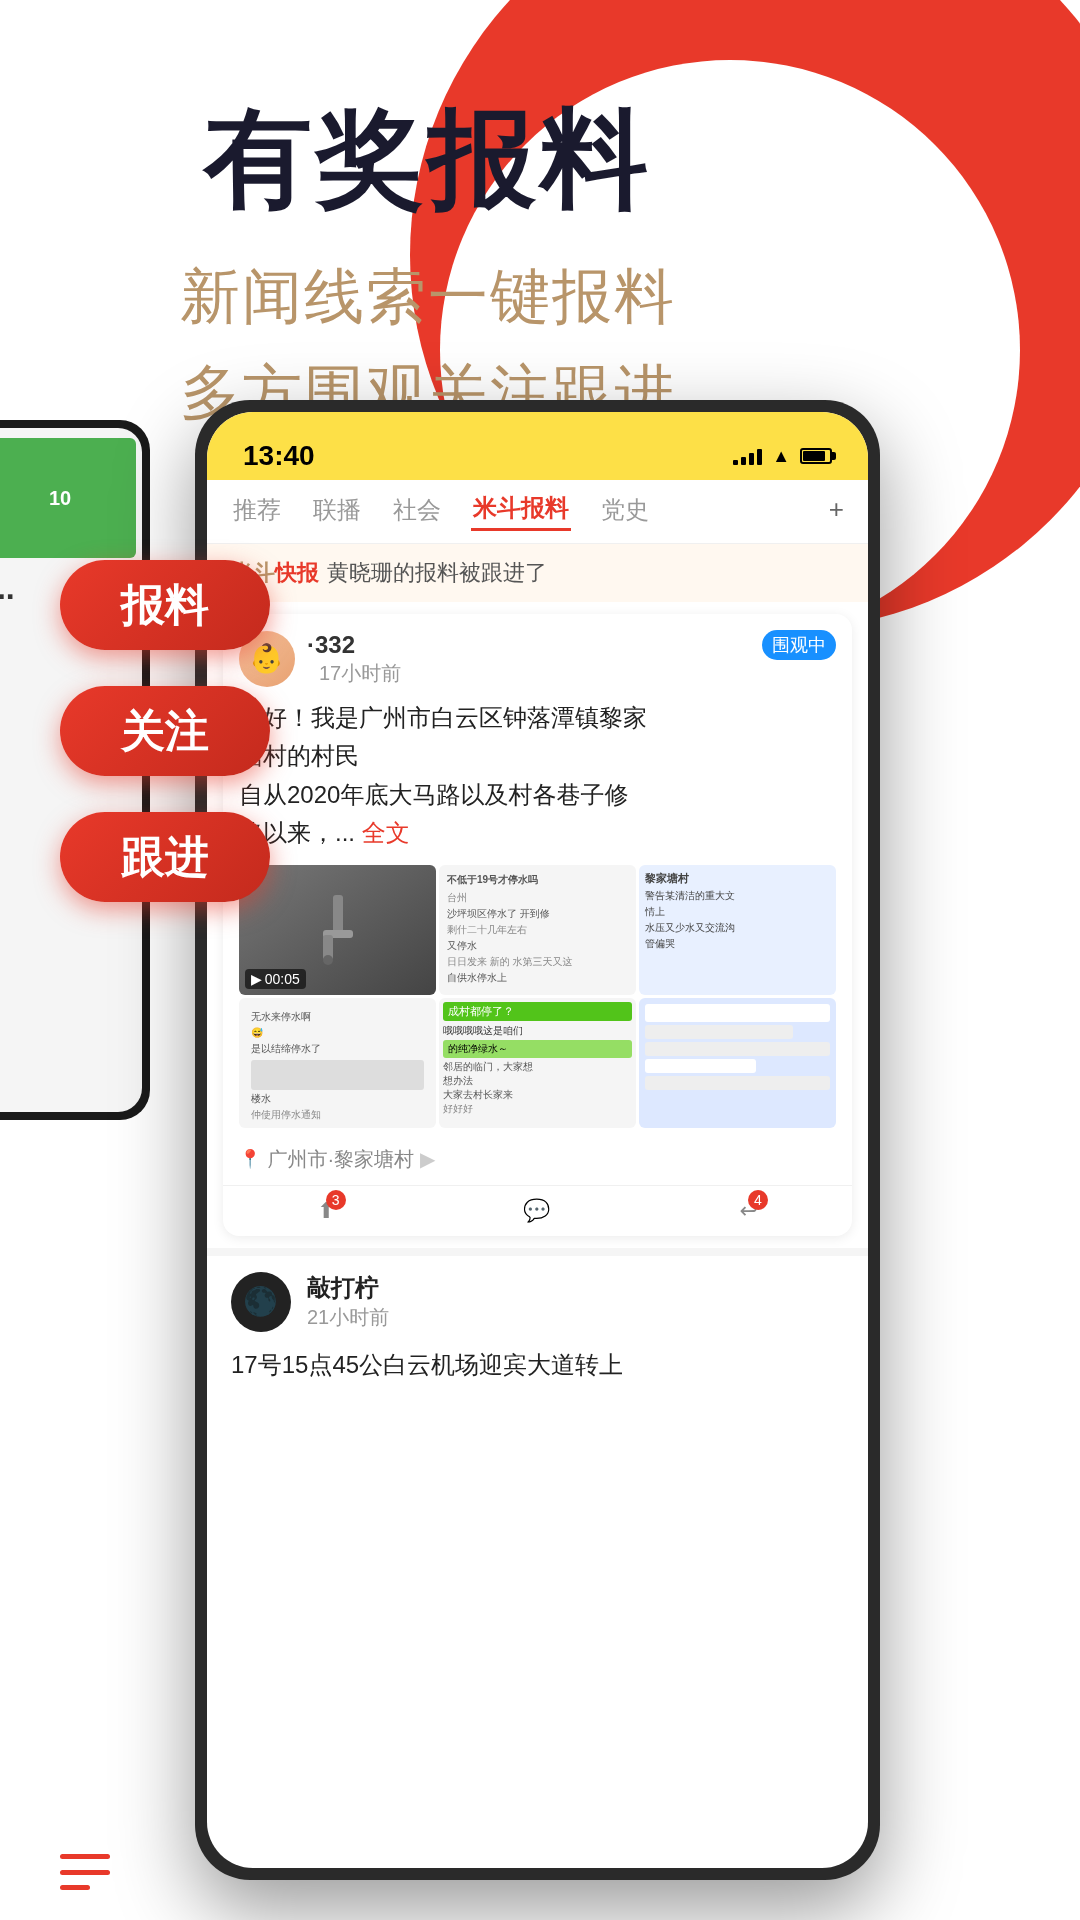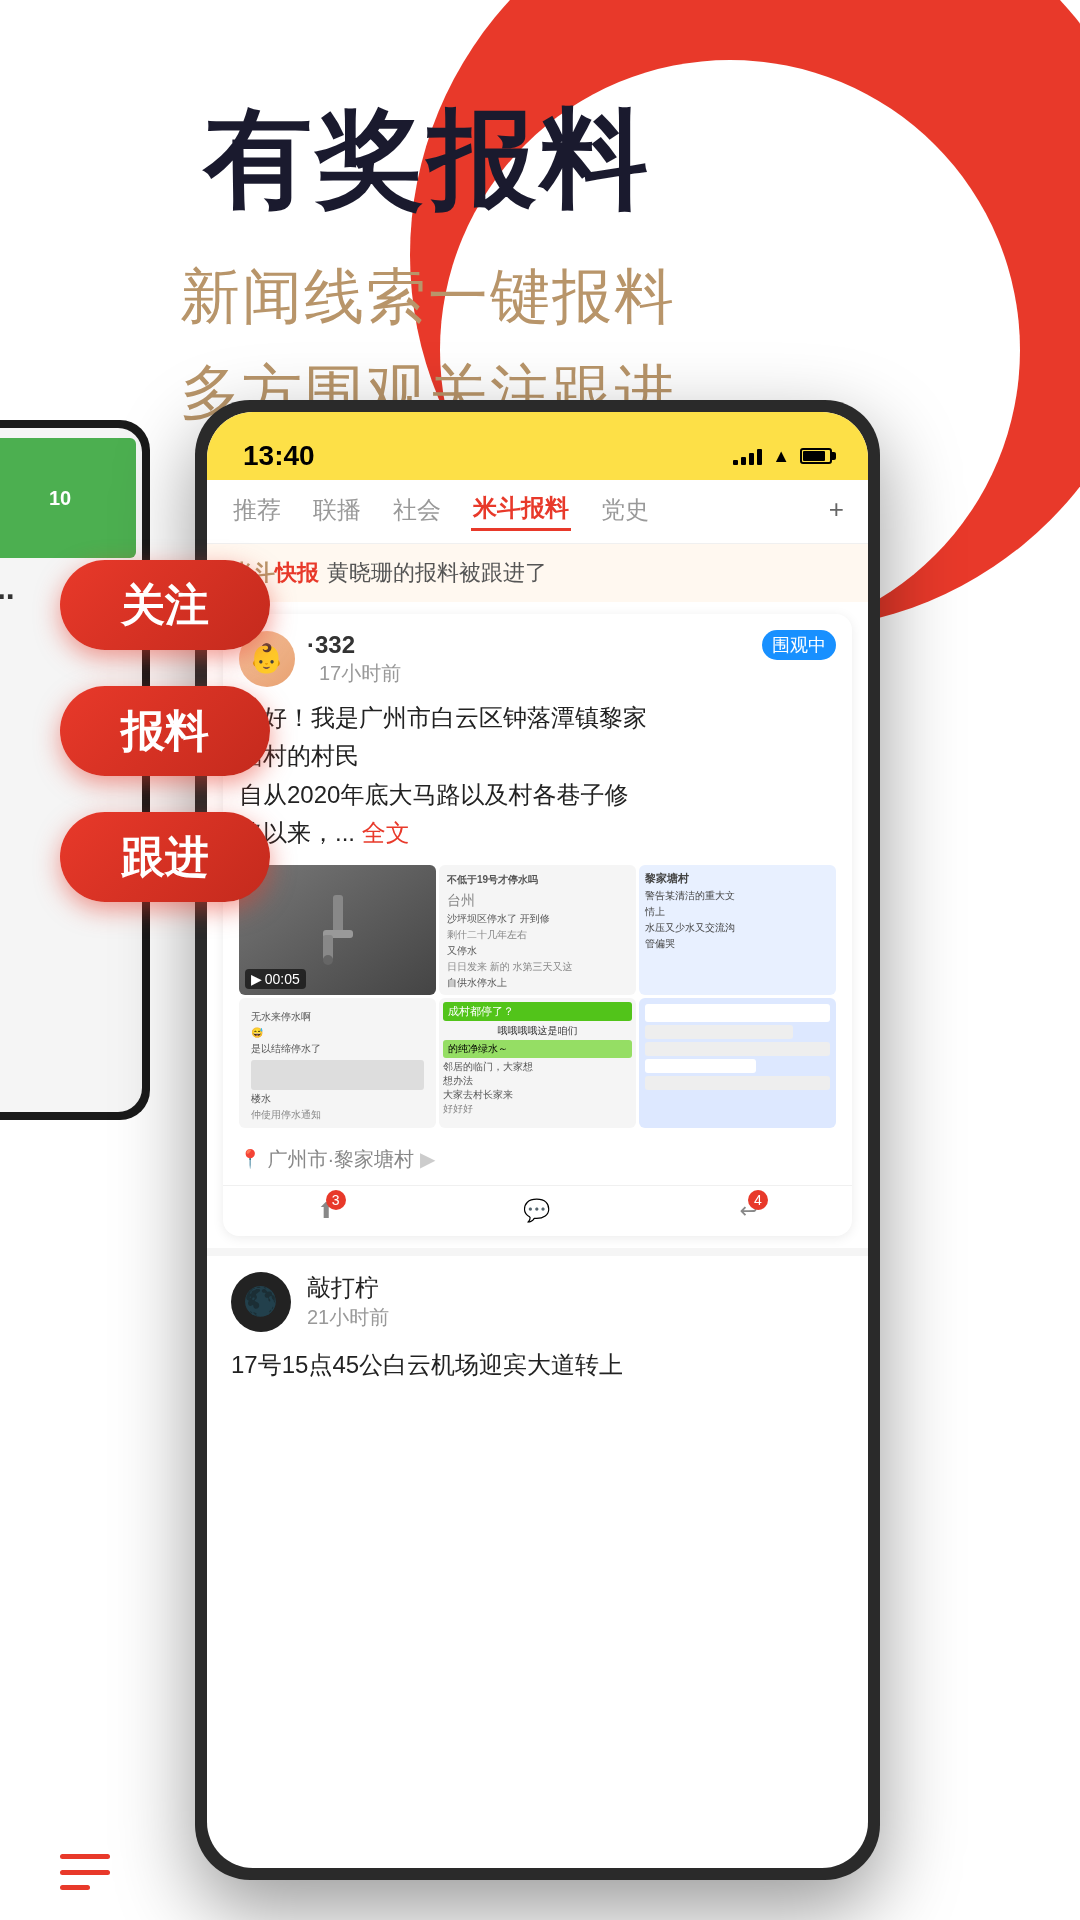--- a/index.html
+++ b/index.html
@@ -413,21 +413,21 @@
       overflow: hidden;
       display: flex;
       align-items: center;
       justify-content: center;
     }
     .second-post-meta {
       flex: 1;
     }
     .second-post-name {
       font-size: 24px;
-      font-weight: 400;
+      font-weight: 700;
       color: #222;
     }
     .second-post-time {
       font-size: 20px;
       color: #999;
     }
     .second-post-content {
       padding: 6px 24px 16px;
       font-size: 24px;
       color: #222;
@@ -512,22 +512,22 @@
 <div class="left-phone">
   <div class="left-phone-screen">
     <div class="left-phone-content">
       <div class="lp-green-block">10</div>
       <div class="lp-number">...</div>
     </div>
   </div>
 </div>
 
 <div class="fab-container">
+  <div class="fab-btn fab-baoliao">报料</div>
   <div class="fab-btn fab-guanzhu">关注</div>
-  <div class="fab-btn fab-baoliao">报料</div>
   <div class="fab-btn fab-genjin">跟进</div>
 </div>
 
 <div class="bottom-nav">
   <div class="hamburger-icon">
     <div class="hamburger-line"></div>
     <div class="hamburger-line"></div>
     <div class="hamburger-line"></div>
   </div>
 </div>
@@ -605,21 +605,21 @@
           </div>
           <div class="video-play-btn">
             <span>▶</span>
             <span>00:05</span>
           </div>
         </div>
 
         <div class="img-cell">
           <div class="img-cell-inner img-text-list">
             <div class="img-text-line" style="font-size:10px;color:#555;font-weight:600;margin-bottom:4px;">不低于19号才停水吗</div>
-            <div class="img-text-line" style="font-size:14px;color:#888;">台州</div>
+            <div class="img-text-line" style="font-size:10px;color:#888;">台州</div>
             <div class="img-text-line" style="font-size:10px;color:#555;">沙坪坝区停水了 开到修</div>
             <div class="img-text-line" style="font-size:10px;color:#888;">剩什二十几年左右</div>
             <div class="img-text-line" style="font-size:10px;color:#555;">又停水</div>
             <div class="img-text-line" style="font-size:10px;color:#888;">日日发来 新的 水第三天又这</div>
             <div class="img-text-line" style="font-size:10px;color:#555;">自供水停水上</div>
           </div>
         </div>
 
         <div class="img-cell">
           <div class="img-cell-inner img-docs" style="padding:6px;font-size:10px;color:#444;background:#e8f0ff;">
@@ -640,21 +640,21 @@
               <div style="background:#ddd;height:30px;margin-top:4px;border-radius:3px;"></div>
               <div style="margin-top:2px;">楼水</div>
               <div style="margin-top:2px;color:#888;">仲使用停水通知</div>
             </div>
           </div>
         </div>
 
         <div class="img-cell">
           <div class="img-cell-inner" style="background:#f5f5f5;padding:4px;font-size:10px;">
             <div style="background:#52c41a;color:#fff;border-radius:3px;padding:2px 5px;margin-bottom:3px;font-size:11px;">成村都停了？</div>
-            <div style="margin-bottom:2px;font-size:10px;color:#333;text-align:center;">哦哦哦哦这是咱们</div>
+            <div style="margin-bottom:2px;font-size:10px;color:#333;">哦哦哦哦这是咱们</div>
             <div style="background:#95de64;border-radius:3px;padding:2px 5px;margin-bottom:2px;font-size:10px;">的纯净绿水～</div>
             <div style="font-size:10px;color:#555;">邻居的临门，大家想</div>
             <div style="font-size:10px;color:#555;">想办法</div>
             <div style="font-size:10px;color:#555;">大家去村长家来</div>
             <div style="font-size:10px;color:#888;">好好好</div>
           </div>
         </div>
 
         <div class="img-cell">
           <div class="img-cell-inner" style="background:#dde8ff;padding:6px;">

